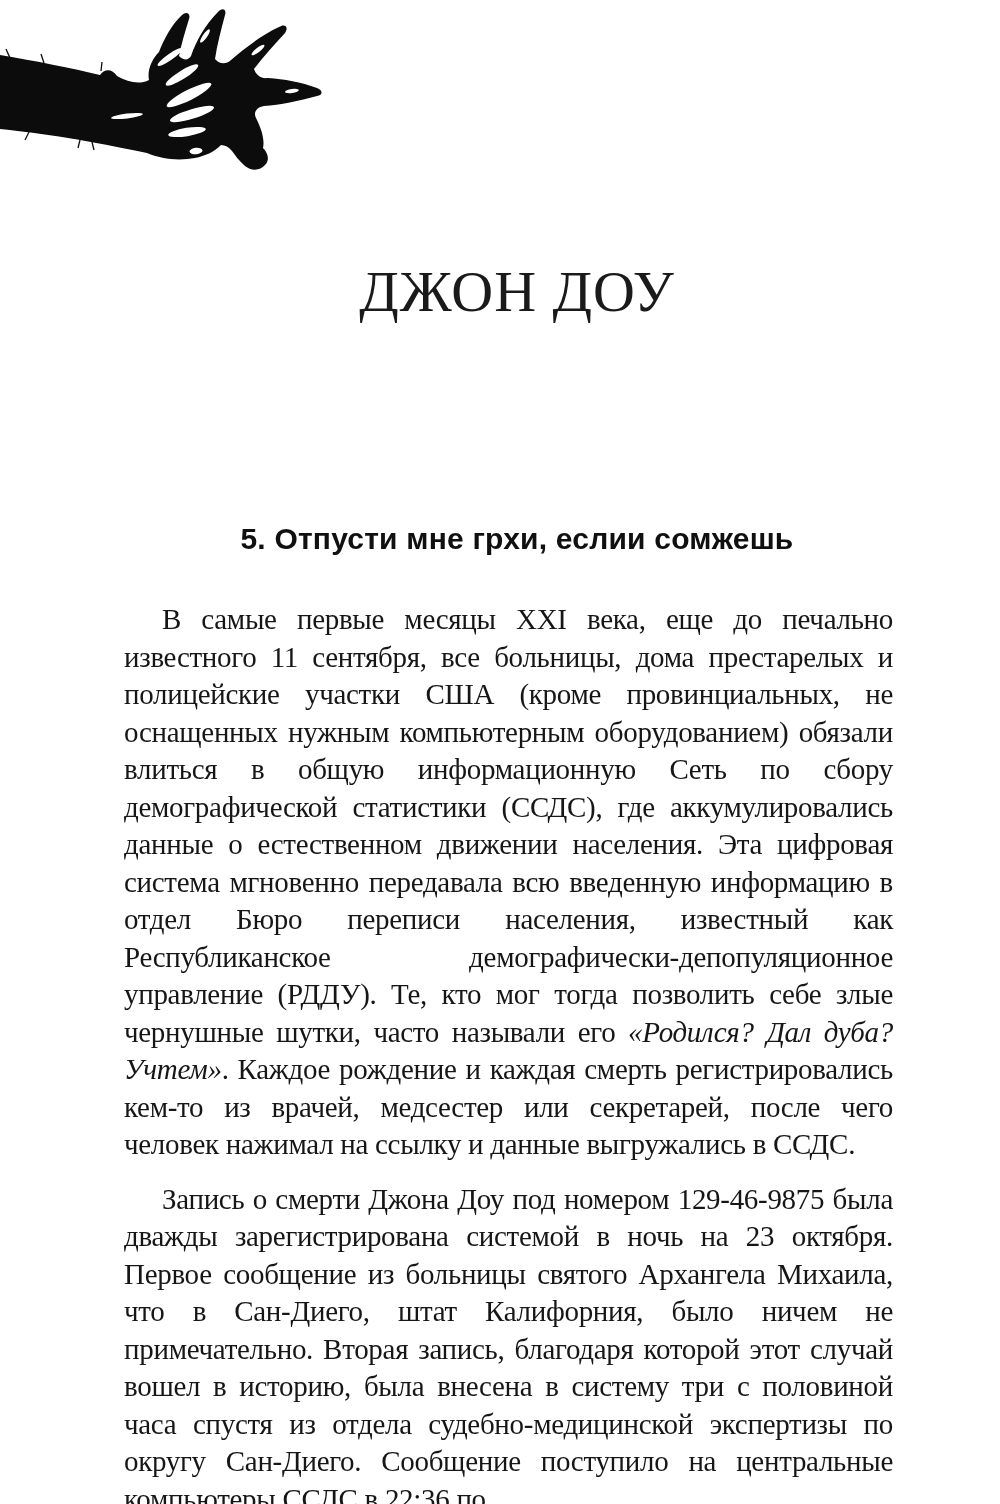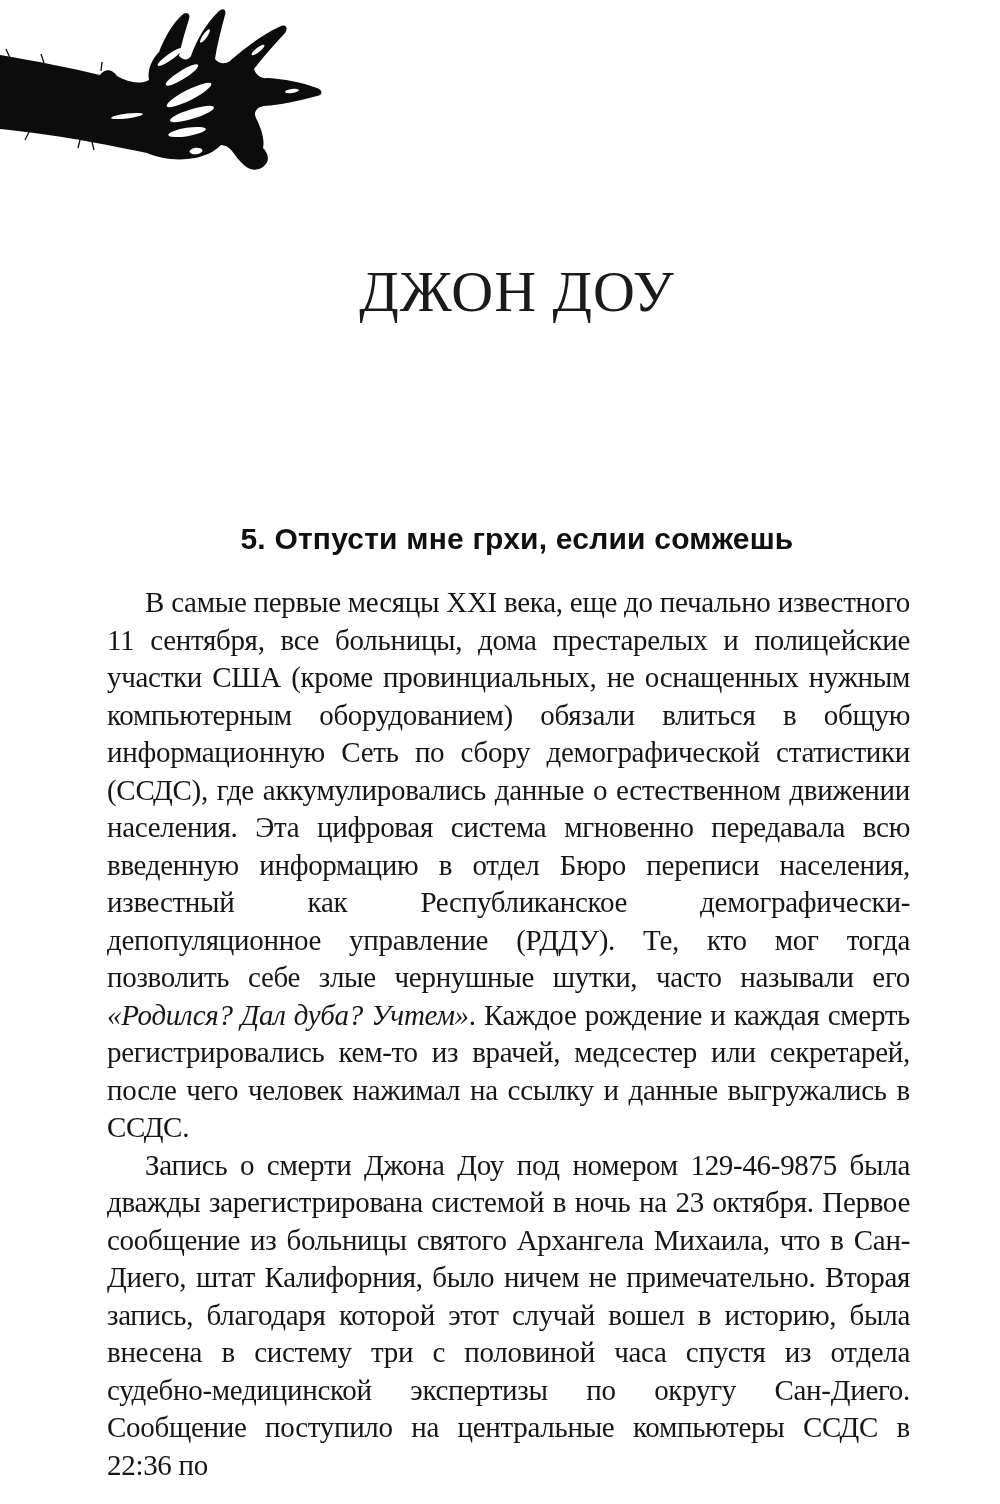--- a/index.html
+++ b/index.html
@@ -57,21 +57,21 @@
     left: 107px;
     width: 803px;
     font-family: "Liberation Serif", serif;
     font-size: 29px;
     line-height: 37.5px;
     letter-spacing: -0.3px;
     text-align: justify;
     color: #161616;
   }
   .body-text p {
-    margin: 0;
+    margin: 17px;
     text-indent: 38px;
   }
   .body-text em {
     font-style: italic;
   }
 </style>
 </head>
 <body>
 
 <div class="page">

